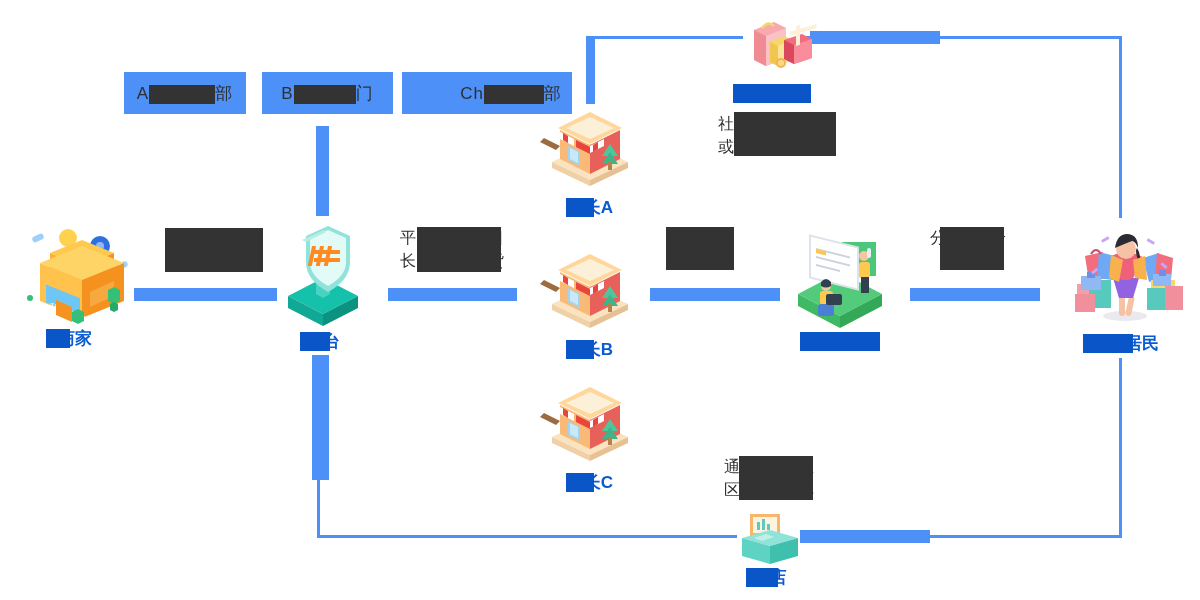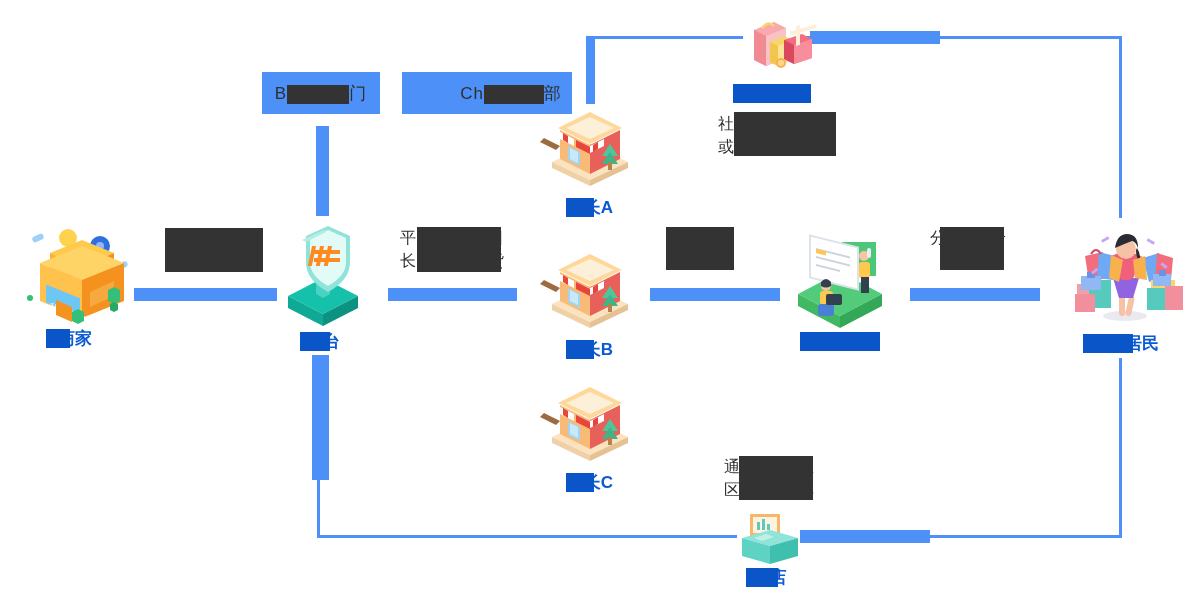--- a/index.html
+++ b/index.html
@@ -97,21 +97,26 @@
 
   <div class="conn-thin" style="left:1119px;top:36px;width:3px;height:182px;"></div>
   <div class="conn-thin" style="left:806px;top:36px;width:316px;height:3px;"></div>
 
   <div class="conn-thick" style="left:810px;top:31px;width:130px;height:13px;"></div>
 
   <div class="conn-thin" style="left:590px;top:36px;width:153px;height:3px;"></div>
 
   <div class="conn-thick" style="left:586px;top:36px;width:9px;height:68px;"></div>
 
-  <div class="dept-box" style="left:262px;top:72px;width:118px;">
+  <div class="dept-box" style="left:124px;top:72px;width:122px;">
+    <span>
+      <span>A</span><span class="redact" style="width:66px;"></span><span>部</span>
+    </span>
+  </div>
+  <div class="dept-box" style="left:262px;top:72px;width:131px;">
     <span>
       <span>B</span><span class="redact" style="width:62px;"></span><span>门</span>
     </span>
   </div>
   <div class="dept-box" style="left:402px;top:72px;width:122px;padding-left:48px;">
     <span>
       <span>Ch</span><span class="redact" style="width:60px;"></span><span>部</span>
     </span>
   </div>
 

